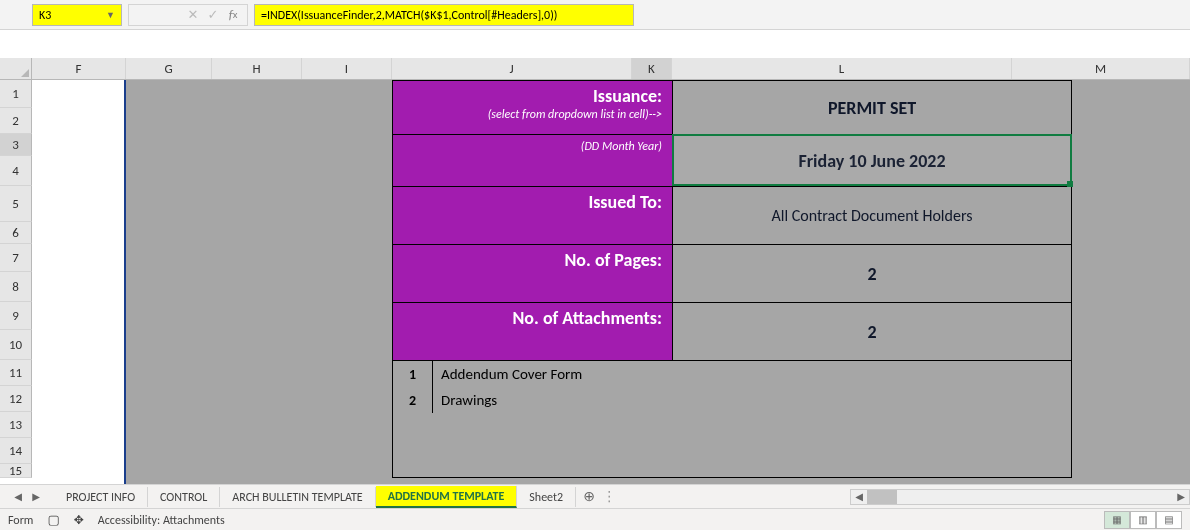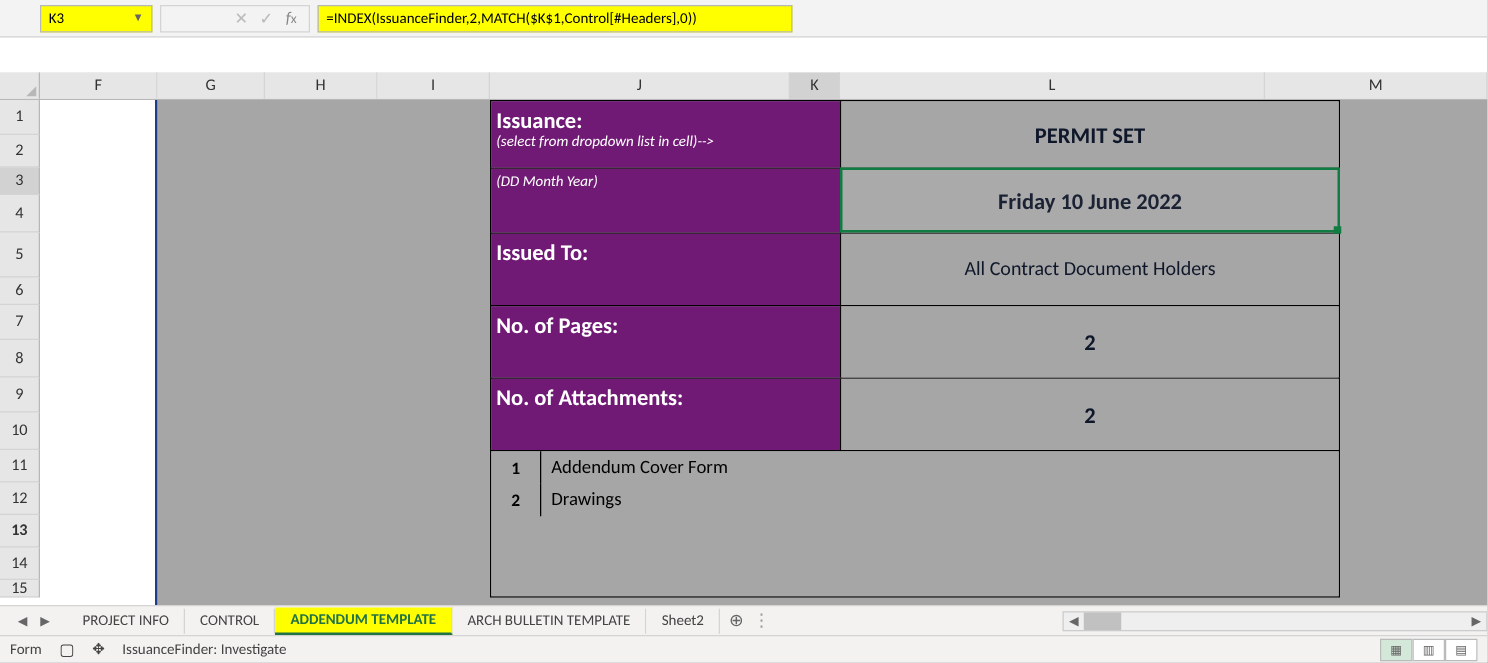--- a/index.html
+++ b/index.html
@@ -155,21 +155,21 @@
   .r3 { height: 22px; }
   .r4 { height: 30px; }
   .r5 { height: 36px; }
   .r6 { height: 22px; }
   .r7 { height: 28px; }
   .r8 { height: 30px; }
   .r9 { height: 28px; }
   .r10 { height: 30px; }
   .r11 { height: 26px; }
   .r12 { height: 26px; }
-  .r13 { height: 26px; font-weight: bold; }
+  .r13 { height: 26px; }
   .r14 { height: 26px; }
   .r15 { height: 14px; }
 
   
   .sheet-bg {
     position: absolute;
     left: 94px;  
     top: 0;
     right: 0;
     height: 100%;
@@ -196,27 +196,27 @@
   }
   .form-row {
     display: flex;
     border-top: 1px solid #000;
     border-left: 1px solid #000;
     border-right: 1px solid #000;
   }
   .form-row:last-child { border-bottom: 1px solid #000; }
   .lbl {
     width: 280px;
-    text-align: left;
+    text-align: right;
     padding: 4px 10px 2px 4px;
     color: #fff;
     font-weight: bold;
     font-size: 18px;
     border-right: 1px solid #000;
-    background: #701a75;
+    background: #a21caf;
   }
   .lbl .sub {
     display:block;
     font-weight: normal;
     font-style: italic;
     font-size: 12px;
     color: #fff;
   }
   .val {
     flex: 1;
@@ -472,38 +472,38 @@
   </div>
 </div>
 
 <div class="tabs-bar">
   <div class="tab-nav">
     <span>◀</span>
     <span>▶</span>
   </div>
   <div class="sheet-tab">PROJECT INFO</div>
   <div class="sheet-tab">CONTROL</div>
+  <div class="sheet-tab">ARCH BULLETIN TEMPLATE</div>
   <div class="sheet-tab active">ADDENDUM TEMPLATE</div>
-  <div class="sheet-tab">ARCH BULLETIN TEMPLATE</div>
   <div class="sheet-tab">Sheet2</div>
   <div class="new-sheet">⊕</div>
   <span style="width:14px;color:#999;text-align:center;">⋮</span>
   <div class="hscroll">
     <div class="arrow">◀</div>
     <div class="track">
         <div class="thumb"></div>
       </div>
     <div class="arrow">▶</div>
   </div>
 </div>
 
 <div class="status-bar">
   <span>Form</span>
   <span style="font-size:13px;">▢</span>
   <span>✥</span>
-  <span>IssuanceFinder: Investigate</span>
+  <span>Accessibility: Attachments</span>
   <span class="spacer"></span>
   <div class="view-btns">
     <div class="view-btn active">▦</div>
     <div class="view-btn">▥</div>
     <div class="view-btn">▤</div>
   </div>
 </div>
 
 </body></html>

